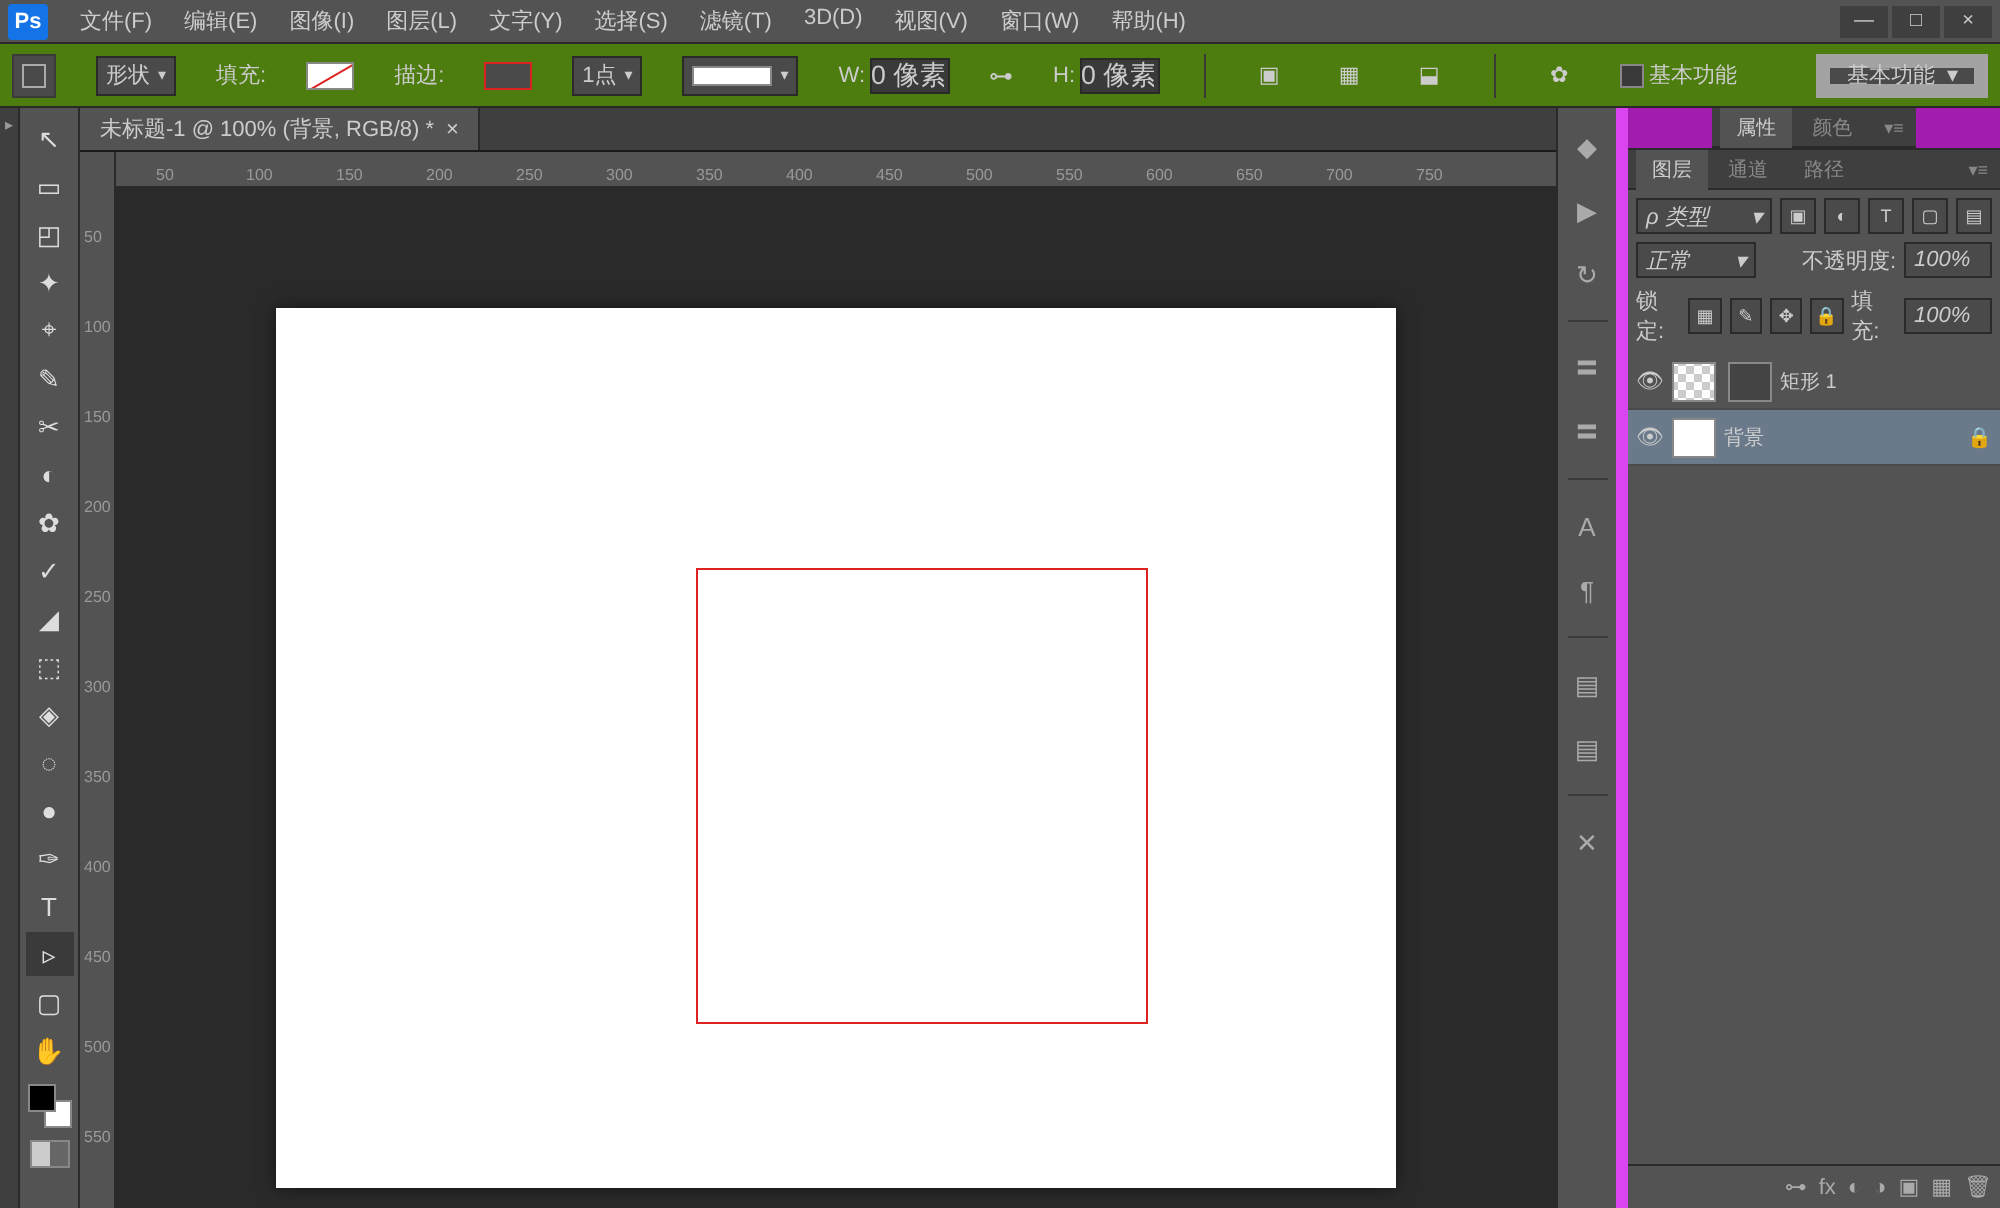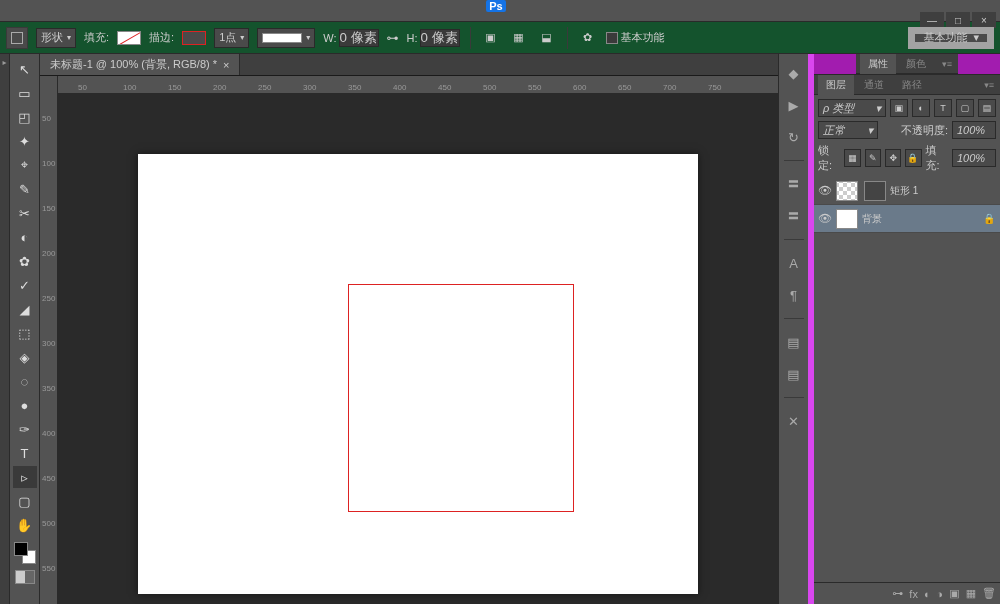--- a/index.html
+++ b/index.html
@@ -1,27 +1,27 @@
 <!DOCTYPE html>
 <html><head>
 <meta charset="utf-8">
 <style>
 * { margin: 0; padding: 0; box-sizing: border-box; font-family: "Microsoft YaHei", Arial, sans-serif; }
 body { background: #535353; width: 1000px; height: 604px; overflow: hidden; color: #ccc; font-size: 11px; user-select: none; }
 
 
-.menubar { height: 22px; background: #535353; display: flex; align-items: center; padding: 0 4px; border-bottom: 1px solid #2a2a2a; flex-direction: column; }
+.menubar { height: 22px; background: #535353; display: flex; align-items: center; padding: 0 4px; border-bottom: 1px solid #2a2a2a; }
 .ps-logo { width: 20px; height: 18px; background: #1473e6; color: #fff; font-weight: bold; font-size: 11px; display: flex; align-items: center; justify-content: center; border-radius: 2px; margin-right: 8px; }
 .menu-items { display: flex; gap: 0; }
 .menu-item { padding: 3px 8px; cursor: pointer; }
 .window-controls { margin-left: auto; display: flex; gap: 2px; }
 .win-btn { width: 24px; height: 16px; background: #3f3f3f; display: flex; align-items: center; justify-content: center; font-size: 10px; cursor: pointer; }
 
 
-.optionsbar { height: 32px; background: #14532d; display: flex; align-items: center; padding: 0 6px; border-bottom: 1px solid #2a2a2a; gap: 8px; }
+.optionsbar { height: 32px; background: #4d7c0f; display: flex; align-items: center; padding: 0 6px; border-bottom: 1px solid #2a2a2a; gap: 20px; }
 .opt-icon { width: 22px; height: 22px; border: 1px solid #3a3a3a; display: flex; align-items: center; justify-content: center; background: #4a4a4a; }
 .opt-dropdown { height: 20px; background: #4a4a4a; border: 1px solid #2a2a2a; display: flex; align-items: center; padding: 0 4px; gap: 4px; }
 .opt-dropdown .caret { font-size: 8px; }
 .opt-label { color: #ccc; }
 .opt-swatch { width: 24px; height: 14px; border: 1px solid #888; }
 .swatch-nofill { background: #fff; position: relative; overflow: hidden; }
 .swatch-nofill::after { content: ''; position: absolute; width: 30px; height: 1px; background: #d22; top: 50%; left: -3px; transform: rotate(-30deg); }
 .swatch-red { border: 1px solid #d22; background: #4a4a4a; }
 .opt-sep { width: 1px; height: 22px; background: #3a3a3a; margin: 0 2px; }
 .stroke-preview { width: 40px; height: 10px; border: 1px solid #888; background: #fff; }
@@ -92,20 +92,33 @@
 .layer-name { flex: 1; font-size: 10px; }
 .lock-icon { font-size: 10px; }
 .layers-footer { height: 22px; border-top: 1px solid #2a2a2a; display: flex; align-items: center; justify-content: flex-end; padding: 0 4px; gap: 6px; }
 .layers-footer span { font-size: 11px; color: #aaa; cursor: pointer; }
 </style>
 </head>
 <body>
 
 <div class="menubar">
   <div class="ps-logo">Ps</div>
+  <div class="menu-items">
+    <div class="menu-item">文件(F)</div>
+    <div class="menu-item">编辑(E)</div>
+    <div class="menu-item">图像(I)</div>
+    <div class="menu-item">图层(L)</div>
+    <div class="menu-item">文字(Y)</div>
+    <div class="menu-item">选择(S)</div>
+    <div class="menu-item">滤镜(T)</div>
+    <div class="menu-item">3D(D)</div>
+    <div class="menu-item">视图(V)</div>
+    <div class="menu-item">窗口(W)</div>
+    <div class="menu-item">帮助(H)</div>
+  </div>
   <div class="window-controls">
     <div class="win-btn">—</div>
     <div class="win-btn">□</div>
     <div class="win-btn">×</div>
   </div>
 </div>
 
 <div class="optionsbar">
   <div class="opt-icon">
       <span style="width:12px;height:12px;border:1px solid #aaa;"></span>

